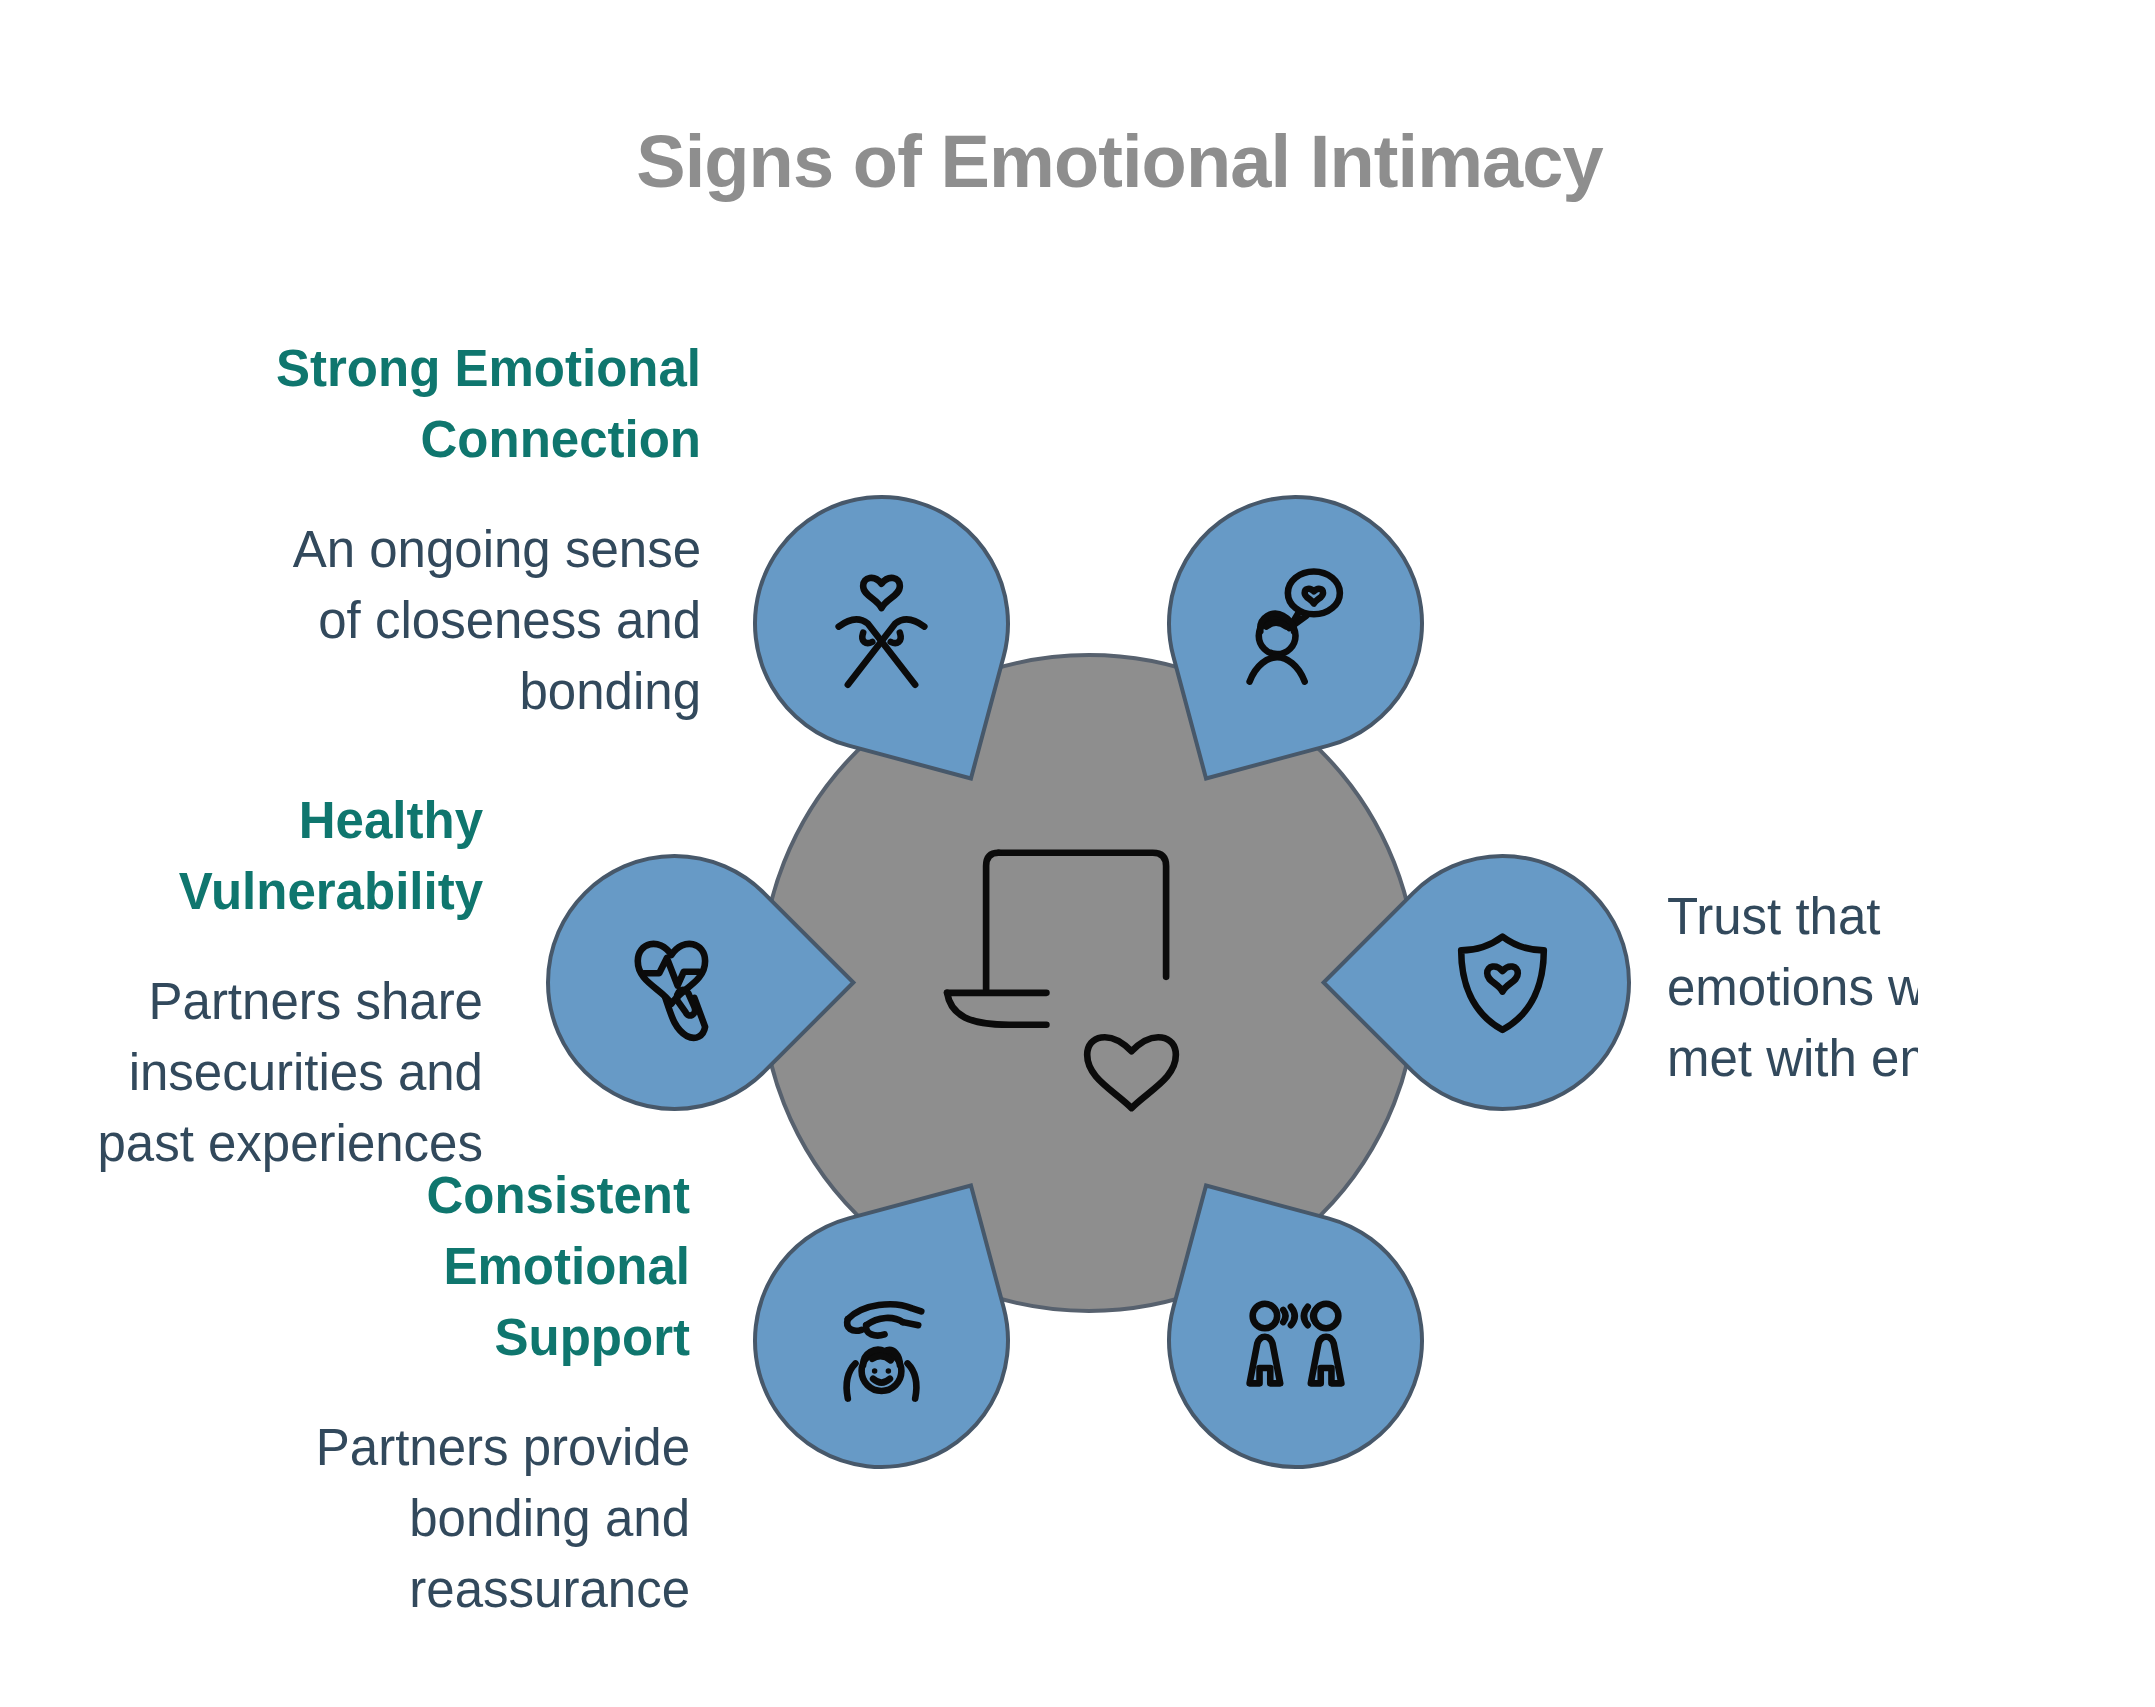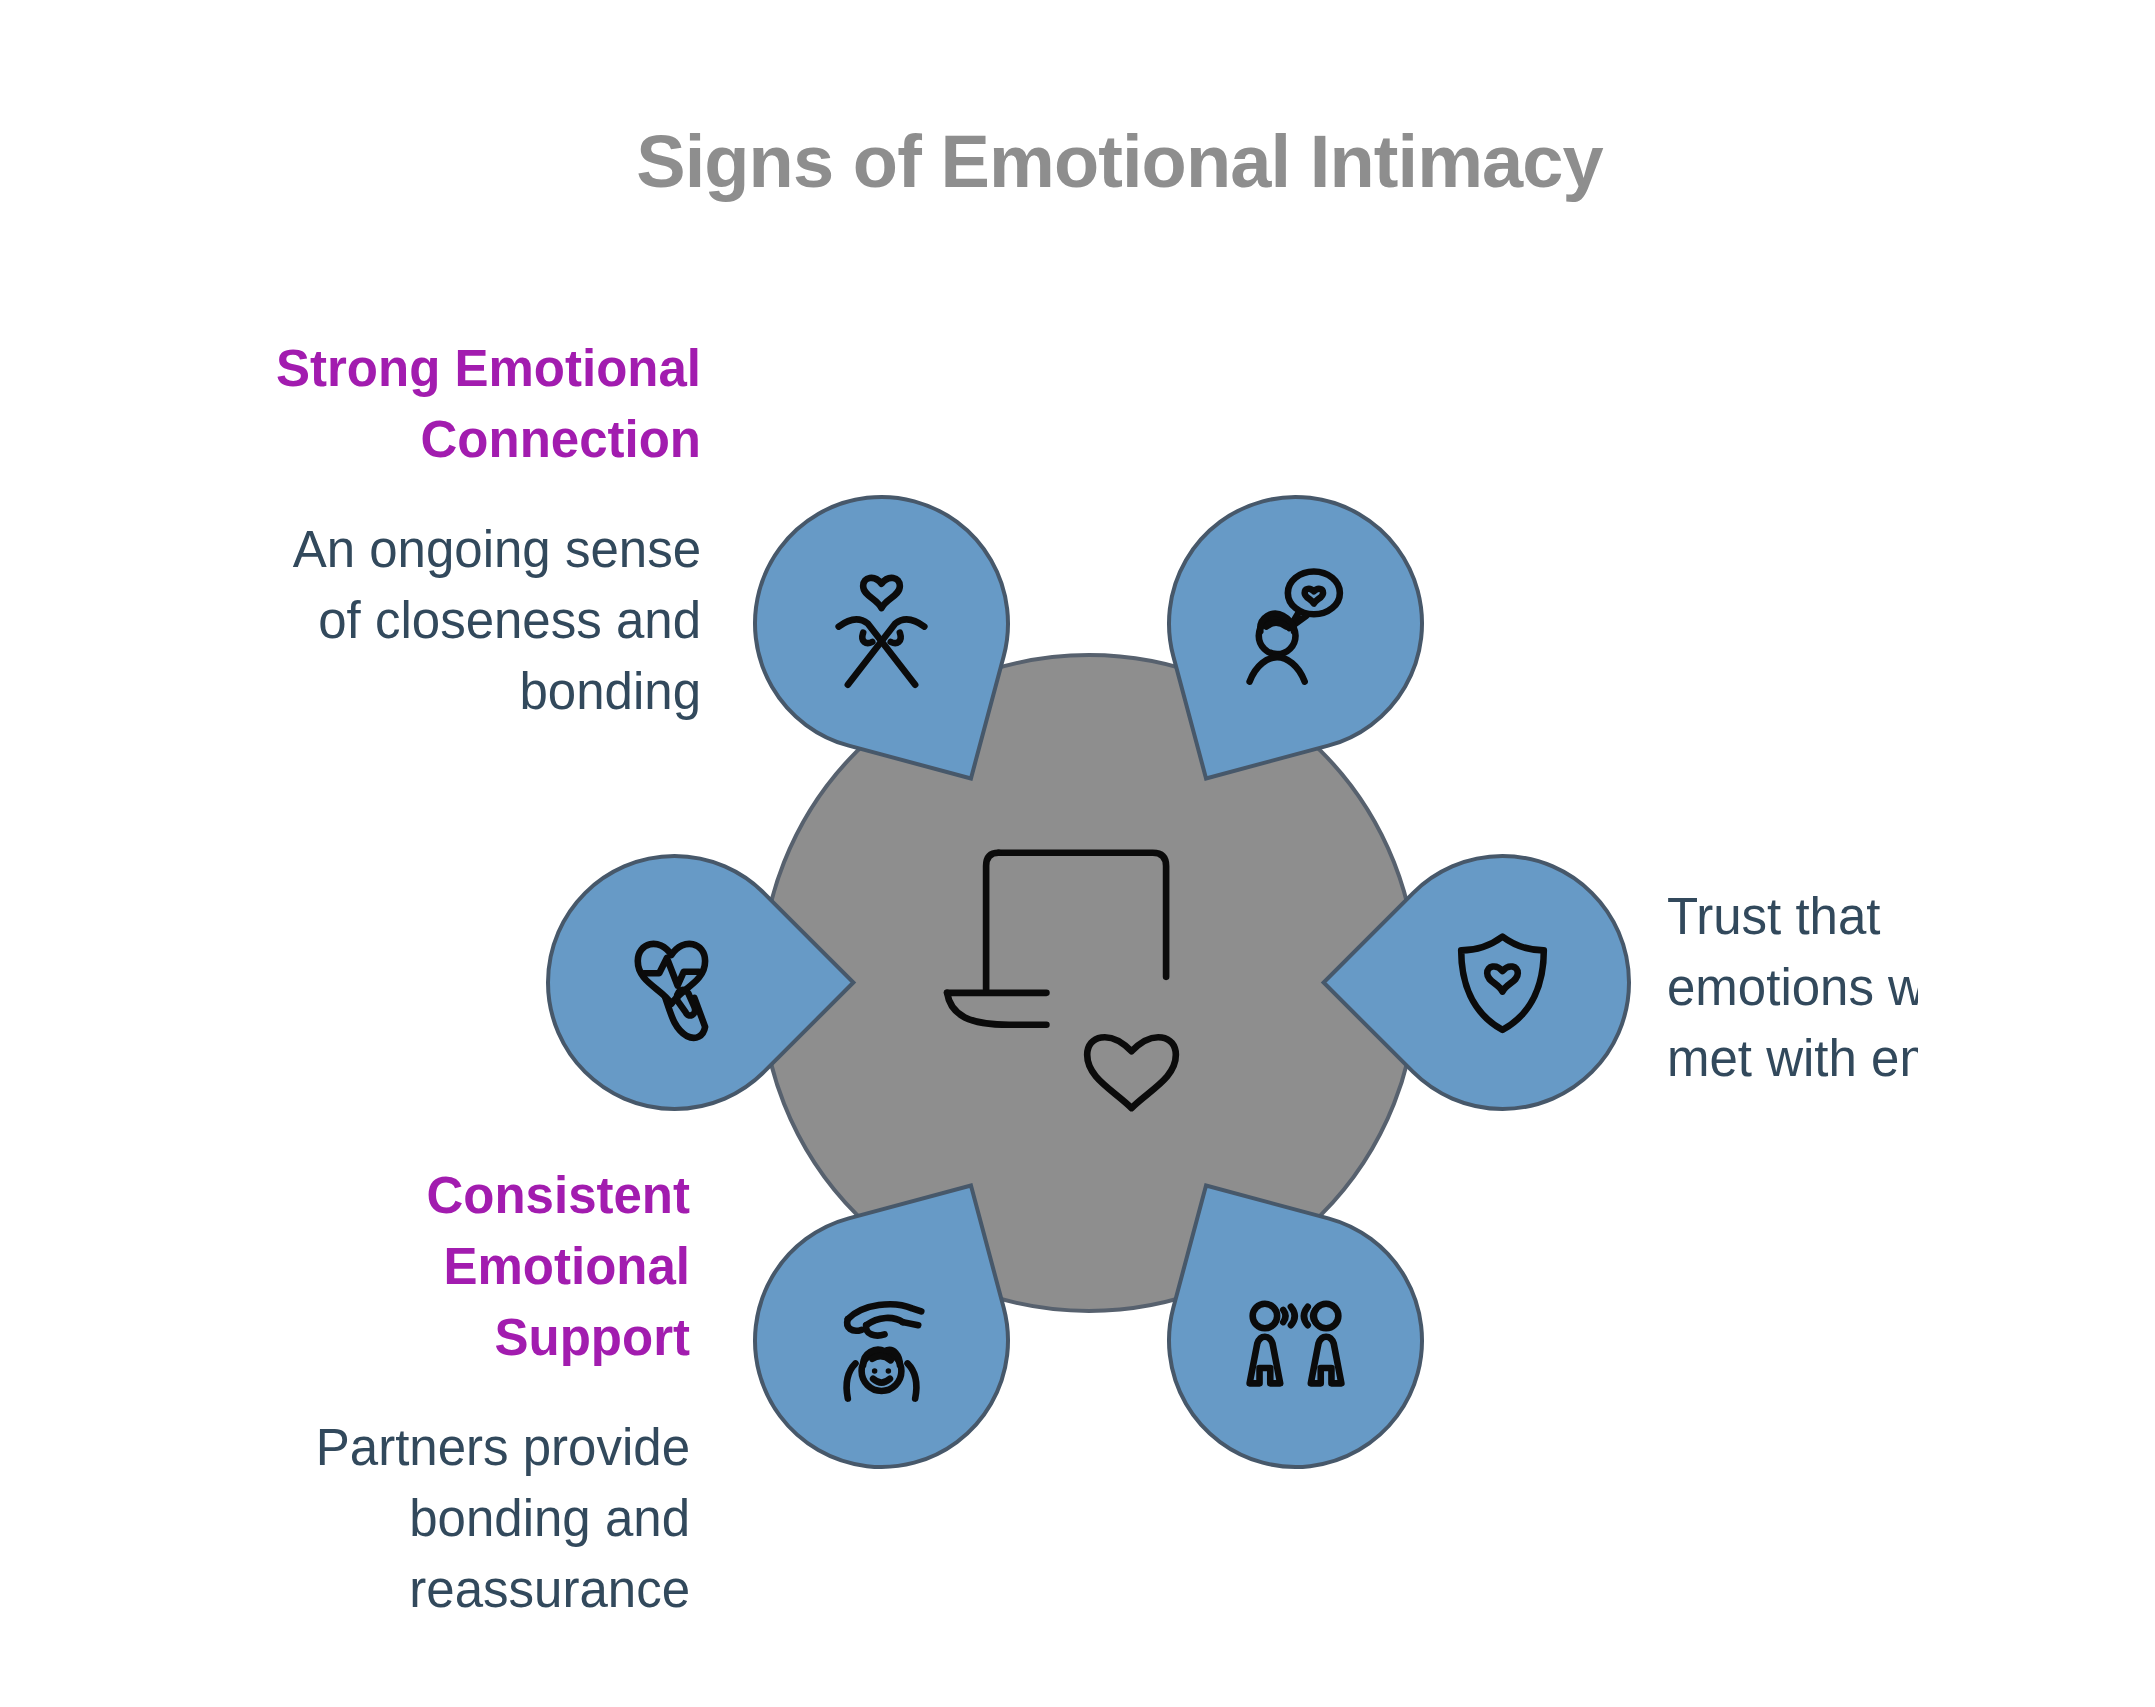--- a/index.html
+++ b/index.html
@@ -31,21 +31,21 @@
   .petal-l{left:546px;top:854px;transform:rotate(-45deg);}
   .petal-l .petal-icon{transform:rotate(45deg);}
   .petal-r{left:1374px;top:854px;transform:rotate(135deg);}
   .petal-r .petal-icon{transform:rotate(-135deg);}
   .petal-bl{left:753px;top:1212px;transform:rotate(255deg);}
   .petal-bl .petal-icon{transform:rotate(-255deg);}
   .petal-br{left:1167px;top:1212px;transform:rotate(195deg);}
   .petal-br .petal-icon{transform:rotate(-195deg);}
   .tblock{position:absolute;z-index:2;}
   .tblock .heading{
-    font-size:51px;font-weight:bold;color:#a21caf;line-height:71px;
+    font-size:51px;font-weight:bold;color:#0f766e;line-height:71px;
     white-space:pre-line;
   }
   .tblock .body{
     font-size:51px;font-weight:normal;color:#32495c;line-height:71px;
     white-space:pre-line;margin-top:39px;
   }
   .align-right{text-align:right;}
   .align-left{text-align:left;}
   .tb-tl{left:182px;top:333px;width:519px;}
   .tb-tr{left:1461px;top:333px;width:532px;}
@@ -151,20 +151,27 @@
 
   <div class="tblock align-right tb-tl">
     <div class="heading">Strong Emotional
 Connection</div>
     <div class="body">An ongoing sense
 of closeness and
 bonding</div>
   </div>
 
 
+  <div class="tblock align-right tb-ml">
+    <div class="heading">Healthy
+Vulnerability</div>
+    <div class="body">Partners share
+insecurities and
+past experiences</div>
+  </div>
 
   <div class="tblock align-left tb-mr">
     <div class="body">Trust that
 emotions will be
 met with empathy</div>
   </div>
 
   <div class="tblock align-right tb-bl">
     <div class="heading">Consistent
 Emotional

